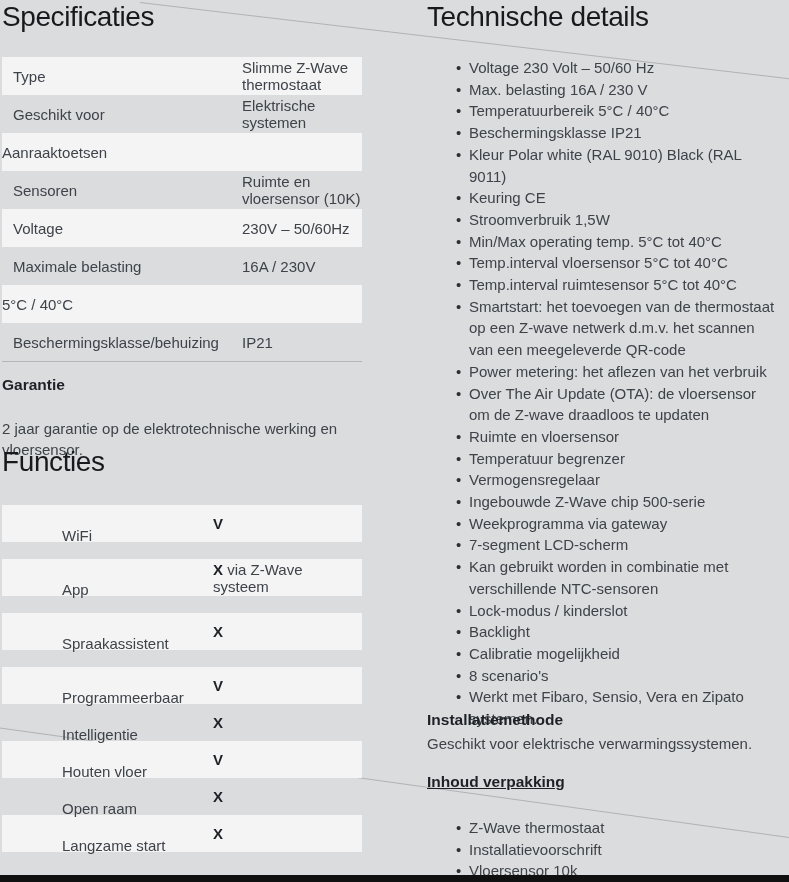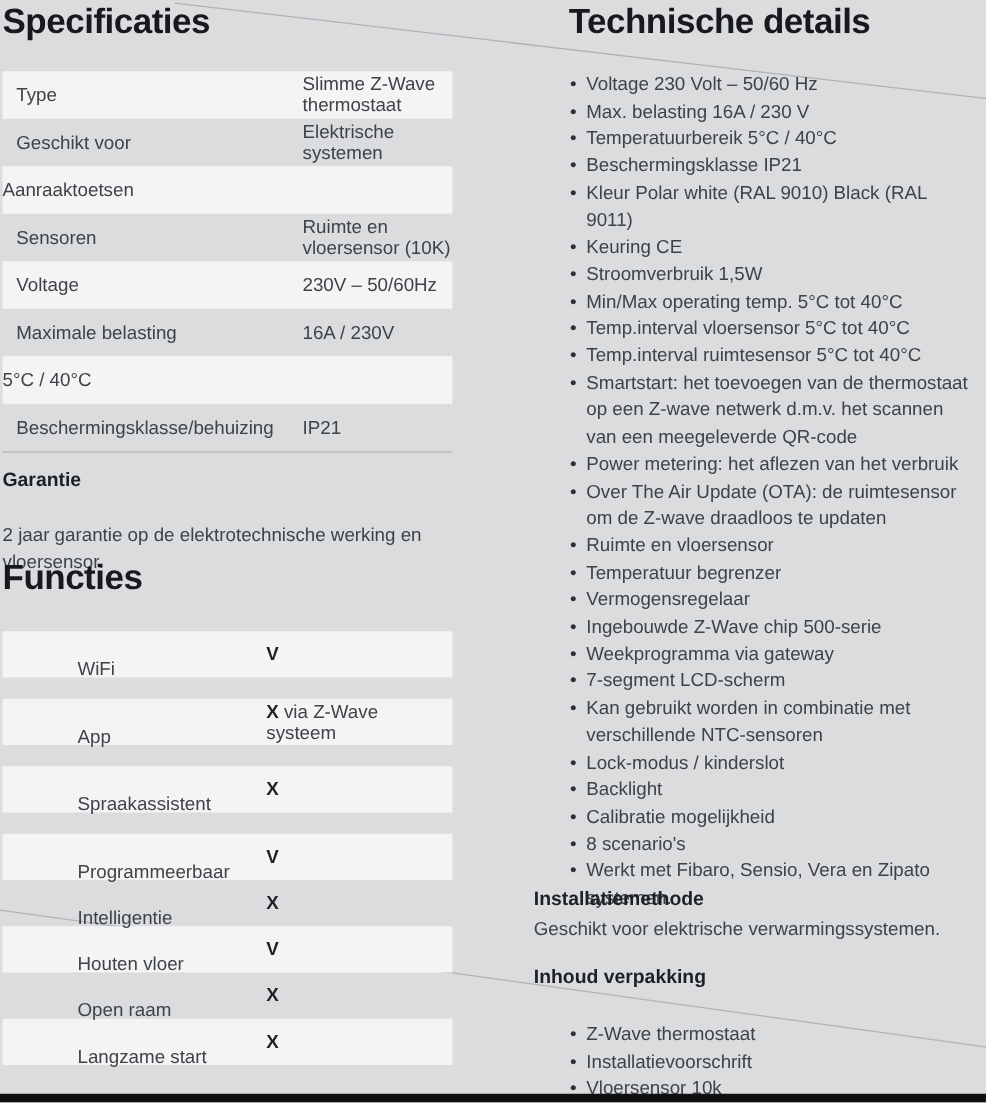--- a/index.html
+++ b/index.html
@@ -15,26 +15,26 @@
   
   .diag{position:absolute;height:1px;background:#b0b2b5;transform-origin:0 0;z-index:0;}
   #diag-a{left:140px;top:2px;width:660px;transform:rotate(6.7deg);}
   #diag-b{left:-4px;top:727px;width:810px;transform:rotate(7.9deg);}
 
   .col-left{position:absolute;left:2px;top:0;width:360px;height:882px;z-index:1;}
   .col-right{position:absolute;left:427px;top:0;width:362px;height:882px;z-index:1;}
   .col-left > *, .col-right > *{position:absolute;left:0;right:0;}
 
   .h1{
-    margin:0;font-size:28px;line-height:34px;font-weight:700;
+    margin:0;font-size:28px;line-height:34px;font-weight:400;
     color:#17191d;letter-spacing:-0.4px;
   }
   #specs-title{top:0;}
   #functies-title{top:445px;}
-  #tech-title{top:0;margin-left:28px;}
+  #tech-title{top:0;}
 
   .subhead{font-size:15.5px;font-weight:700;color:#1d2126;line-height:20px;}
   .bodytext{font-size:15px;line-height:21px;}
 
   #garantie-title{top:375px;}
   #garantie-text{top:418px;}
 
   
   #spec-table{top:57px;border-bottom:1px solid #b5b6b8;}
   .spec-row{height:38px;display:flex;align-items:center;font-size:15px;gap:45px;}
@@ -52,21 +52,21 @@
   .func-value .vx{font-weight:700;color:#1d2126;}
   .func-value .suffix{font-weight:400;color:#3e4349;text-align:center;}
 
   
   .blist{list-style:none;margin:0;padding:0;font-size:15px;line-height:21.7px;}
   .blist li{position:relative;padding-left:42px;padding-right:12px;}
   .blist li::before{content:"\2022";position:absolute;left:29px;top:0;color:#2c3036;}
   #tech-list{top:57px;}
   #install-title{top:710px;}
   #install-text{top:733px;}
-  #inhoud-title{top:772px;}
+  #inhoud-title{top:772px;text-decoration:underline;}
   #inhoud-list{top:817px;}
 
   .bottom-bar{position:absolute;left:0;right:0;bottom:0;height:7px;background:#101010;z-index:2;}
 </style>
 </head>
 <body>
 
 <div class="page">
 
   <div class="diag" id="diag-a"></div>
@@ -190,21 +190,21 @@
         <li>Min/Max operating temp. 5°C tot 40°C</li>
 
         <li>Temp.interval vloersensor 5°C tot 40°C</li>
 
         <li>Temp.interval ruimtesensor 5°C tot 40°C</li>
 
         <li>Smartstart: het toevoegen van de thermostaat op een Z-wave netwerk d.m.v. het scannen van een meegeleverde QR-code</li>
 
         <li>Power metering: het aflezen van het verbruik</li>
 
-        <li>Over The Air Update (OTA): de ruimtesensor om de Z-wave draadloos te updaten</li>
+        <li>Over The Air Update (OTA): de vloersensor om de Z-wave draadloos te updaten</li>
 
         <li>Ruimte en vloersensor</li>
 
         <li>Temperatuur begrenzer</li>
 
         <li>Vermogensregelaar</li>
 
         <li>Ingebouwde Z-Wave chip 500-serie</li>
 
         <li>Weekprogramma via gateway</li>

